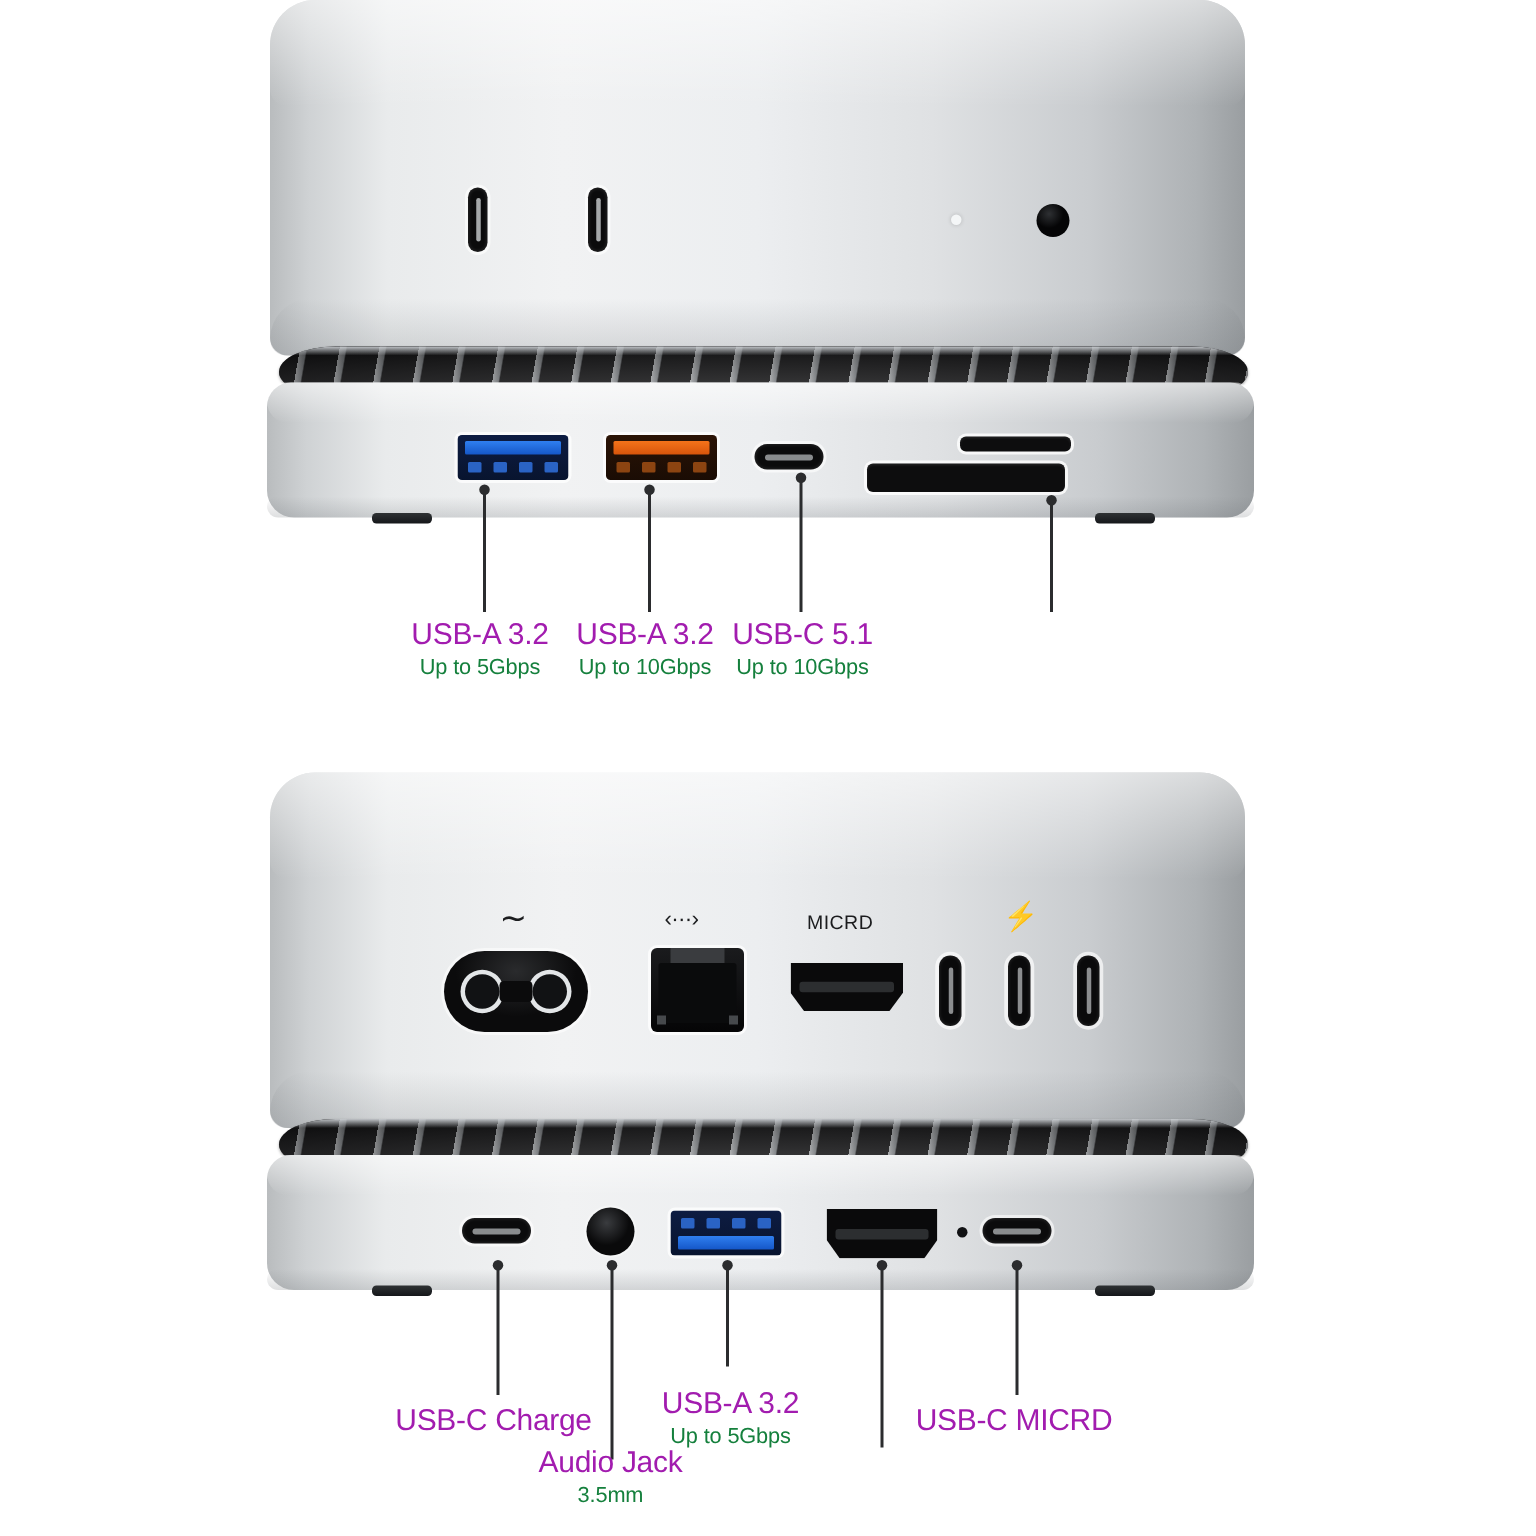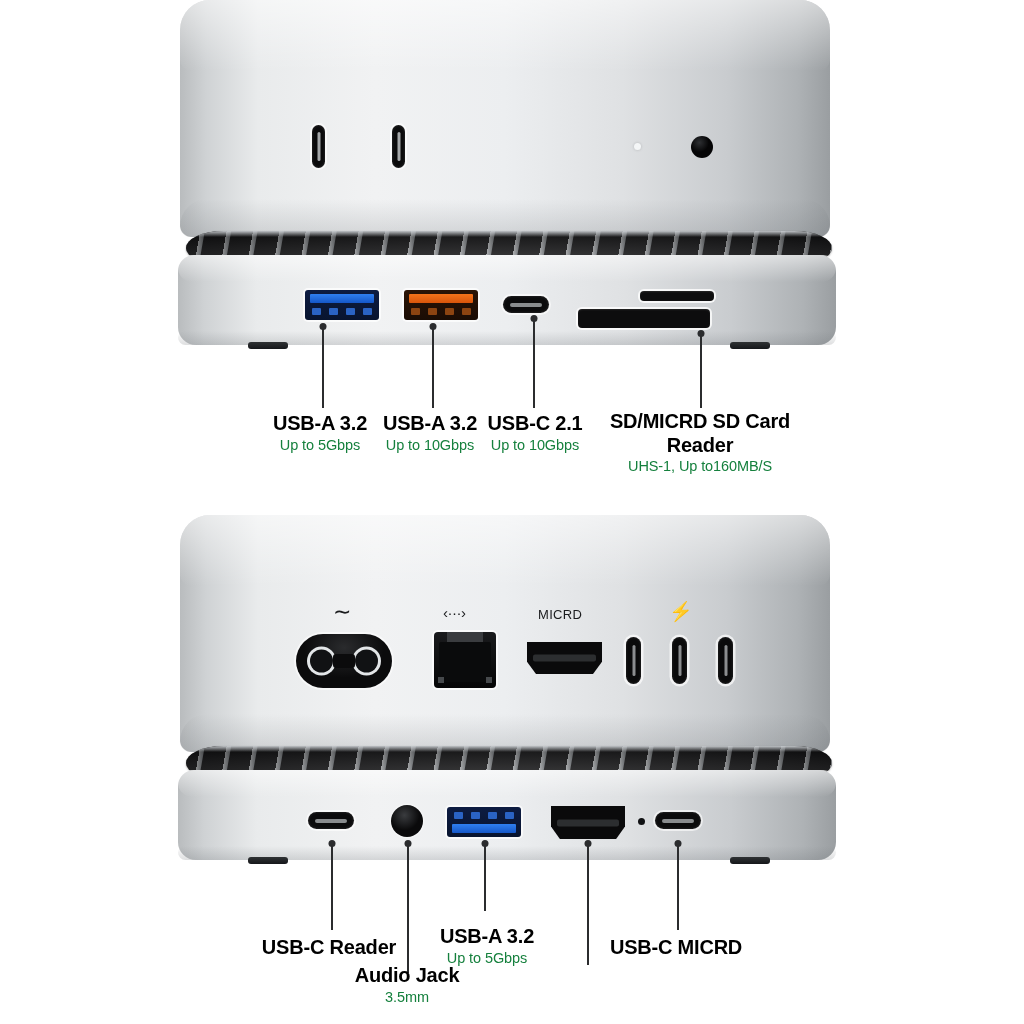--- a/index.html
+++ b/index.html
@@ -251,21 +251,21 @@
     position:absolute;left:50%;top:-3px;transform:translateX(-50%);
     width:7px;height:7px;border-radius:50%;background:#2b2c2e;
   }
   .lbl{
     position:absolute;text-align:center;
     transform:translateX(-50%);
     white-space:nowrap;
   }
   .lbl .t1{
     display:block;
-    font-size:20px;color:#000000;letter-spacing:-.2px;line-height:1.18;font-weight:bold;
+    font-size:20px;color:#a21caf;letter-spacing:-.2px;line-height:1.18;
   }
   .lbl .t2{
     display:block;
     font-size:14.5px;color:#15803d;letter-spacing:-.1px;line-height:1.3;margin-top:0;
   }
   .lbl.wrap{white-space:normal;width:190px;}
 </style>
 </head>
 <body>
 
@@ -336,26 +336,22 @@
 
   <div class="lbl" style="left:320px;top:412px;">
     <span class="t1">USB-A 3.2</span>
     <span class="t2">Up to 5Gbps</span>
   </div>
   <div class="lbl" style="left:430px;top:412px;">
     <span class="t1">USB-A 3.2</span>
     <span class="t2">Up to 10Gbps</span>
   </div>
   <div class="lbl" style="left:535px;top:412px;">
-    <span class="t1">USB-C 2.1</span>
+    <span class="t1">USB-C 5.1</span>
     <span class="t2">Up to 10Gbps</span>
-  </div>
-  <div class="lbl wrap" style="left:700px;top:410px;">
-    <span class="t1">SD/MICRD SD Card Reader</span>
-    <span class="t2">UHS-1, Up to160MB/S</span>
   </div>
 
   <div class="chassis top-unit" style="left:180px;top:515px;width:650px;height:237px;">
     <div class="sheen"></div>
     <div class="footshade"></div>
   </div>
 
   <div class="glyph tilde" style="left:333px;top:601px;">∼</div>
   <div class="glyph eth" style="left:443px;top:605px;">‹···›</div>
   <div class="glyph hdmi-text" style="left:538px;top:608px;">MICRD</div>
@@ -428,21 +424,21 @@
       <div class="dot"></div>
     </div>
   <div class="leader" style="left:587px;top:843px;height:122px;">
       <div class="dot"></div>
     </div>
   <div class="leader" style="left:677px;top:843px;height:87px;">
       <div class="dot"></div>
     </div>
 
   <div class="lbl" style="left:329px;top:936px;">
-    <span class="t1">USB-C Reader</span>
+    <span class="t1">USB-C Charge</span>
   </div>
   <div class="lbl" style="left:407px;top:964px;">
     <span class="t1">Audio Jack</span>
     <span class="t2">3.5mm</span>
   </div>
   <div class="lbl" style="left:487px;top:925px;">
     <span class="t1">USB-A 3.2</span>
     <span class="t2">Up to 5Gbps</span>
   </div>
   <div class="lbl" style="left:676px;top:936px;">

